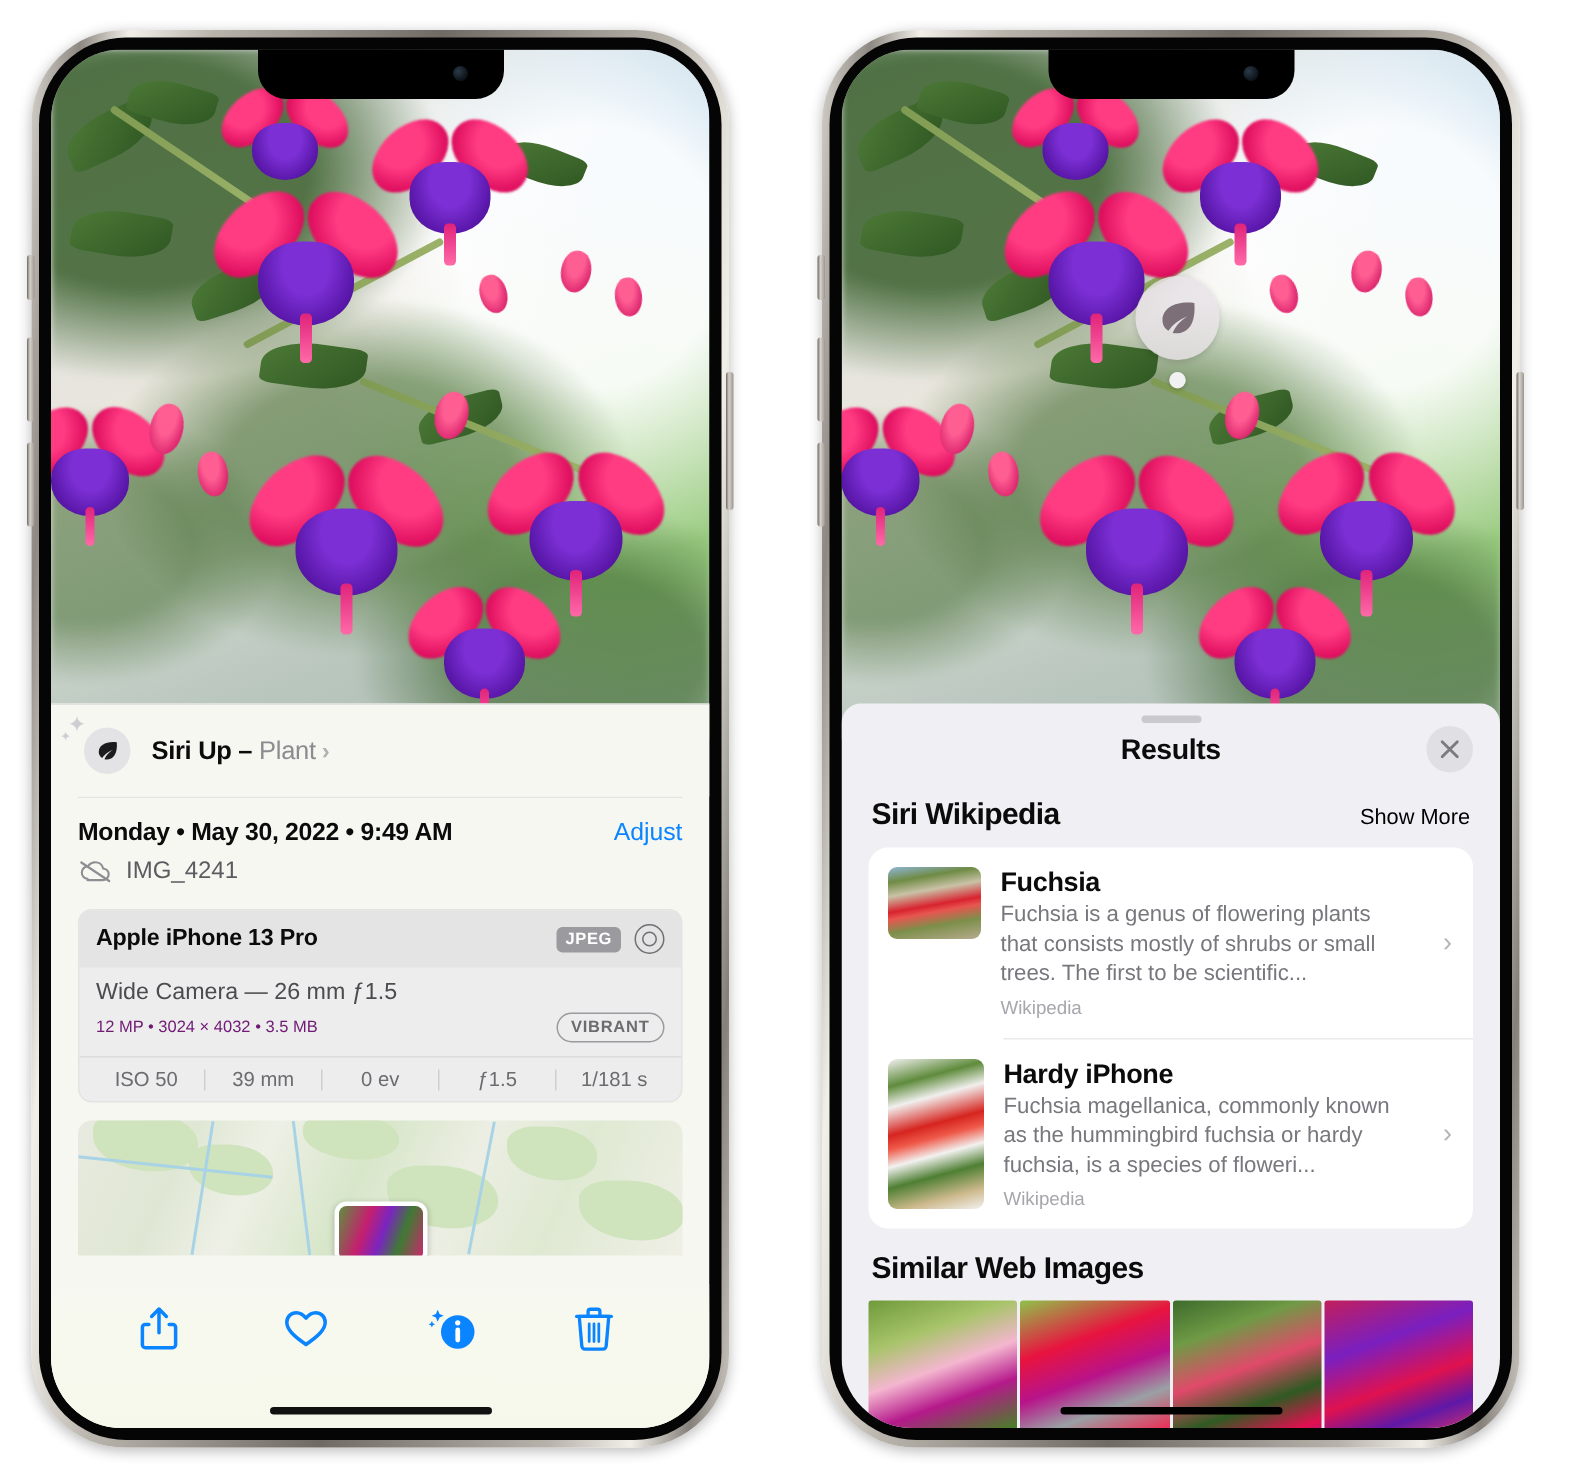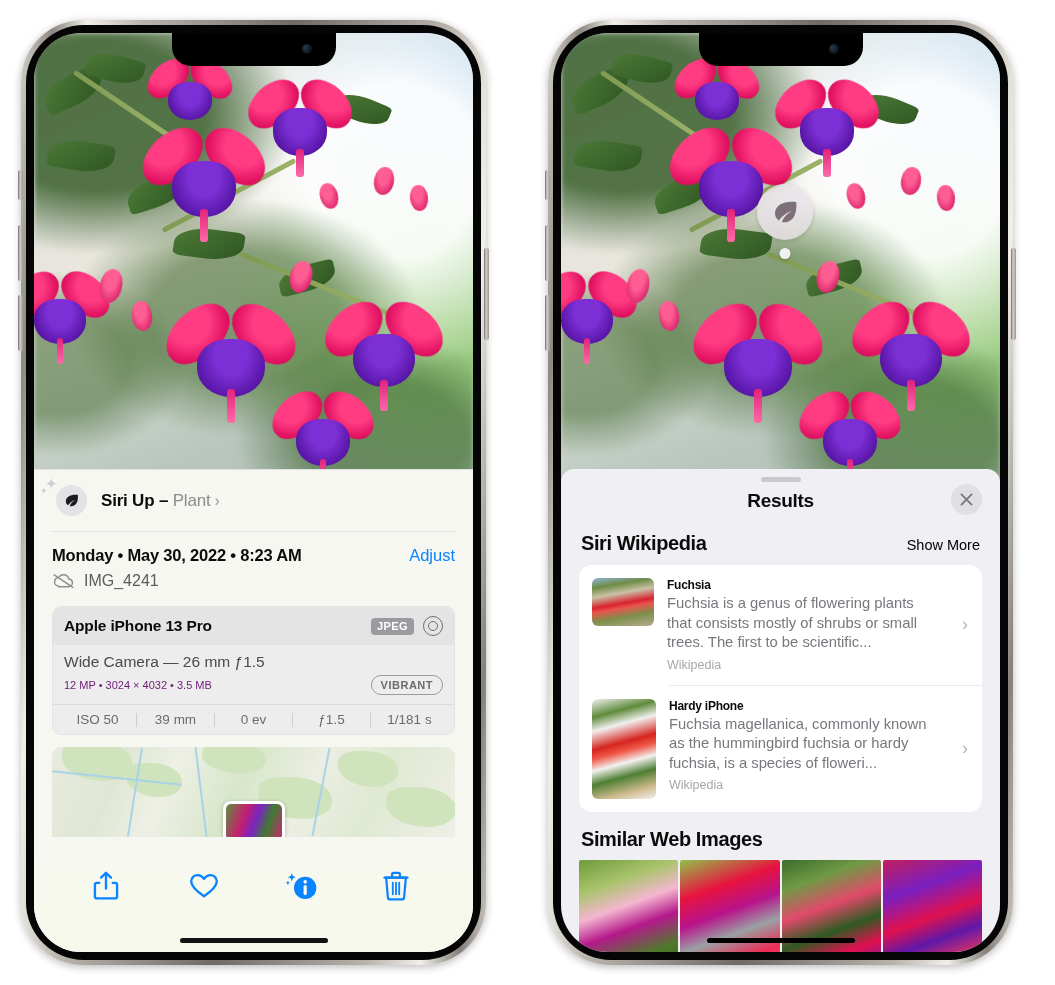--- a/index.html
+++ b/index.html
@@ -237,21 +237,21 @@
   .sec-title { font-size:20px; font-weight:700; color:#0b0b0b; letter-spacing:-.4px; }
   .show-more { font-size:14.5px; color:#000000; }
   .kcard { margin: 0 18px; background:#fff; border-radius:13px; overflow:hidden; }
   .krow { display:flex; gap:13px; padding: 13px 14px 13px 13px; align-items:flex-start; position:relative; }
   .kthumb { flex:0 0 auto; border-radius:6px; overflow:hidden; background:#ddd; }
   .kthumb.a { width:62px; height:48px;
     background: linear-gradient(170deg,#8fb6d8 0%,#6f8b45 18%,#c9c2a6 34%,#d8232f 52%,#e8554f 60%,#7c8f4a 76%,#b7ab8e 100%); }
   .kthumb.b { width:64px; height:100px;
     background: linear-gradient(165deg,#f2f1ef 0%,#5f8b3c 16%,#f0efed 28%,#d6241f 44%,#ef5a4a 52%,#f2f1ef 62%,#4e7f33 74%,#cdb98c 88%,#f3f2f0 100%); }
   .kbody { flex:1 1 auto; min-width:0; padding-right:8px; }
-  .ktitle { font-size:12px; font-weight:700; color:#0b0b0b; letter-spacing:-.25px; }
+  .ktitle { font-size:18px; font-weight:700; color:#0b0b0b; letter-spacing:-.25px; }
   .kdesc { font-size:14.8px; line-height:1.32; color:#77777d; margin-top:2px; }
   .ksrc { font-size:12.5px; color:#a6a6ac; margin-top:5px; }
   .kchev { align-self:center; color:#b4b4ba; font-size:18px; flex:0 0 auto; }
   .kdiv { height:1px; background:#eaeaea; margin-left:90px; }
 
   .sec-title-2 { font-size:20px; font-weight:700; color:#0b0b0b; letter-spacing:-.4px; padding: 16px 20px 9px 20px; }
   .web-strip { display:flex; gap:2px; padding: 0 18px; }
   .wimg { flex:1 1 0; height:120px; border-radius:2px; }
   .wimg.i1 { background: linear-gradient(160deg,#6f9a3c 0%,#a8c46a 22%,#f4b6cf 40%,#b5198b 56%,#4e7a2c 76%,#2f5a22 100%); }
   .wimg.i2 { background: linear-gradient(160deg,#8fc24a 0%,#e8133f 26%,#b8138a 44%,#9aa0a4 60%,#ef2b54 78%,#f06a8c 100%); }
@@ -351,21 +351,21 @@
           </div>
           <div class="lookup-text">
             <span>Siri Up –</span>
             <span class="sub">Plant</span><span class="chev">›</span>
           </div>
         </div>
         <div class="row-div"></div>
 
         <div class="meta-block">
           <div class="meta-date-line">
-            <span class="meta-date">Monday • May 30, 2022 • 8:23 AM</span>
+            <span class="meta-date">Monday • May 30, 2022 • 9:49 AM</span>
             <span class="adjust">Adjust</span>
           </div>
           <div class="meta-file">
             <span class="cloudoff">
               <svg width="23" height="16" viewBox="0 0 26 18">
                 <path d="M7.2 15.5h11.3c2.6 0 4.6-2 4.6-4.4 0-2.3-1.8-4.2-4.1-4.4C18.3 3.9 15.8 2 12.9 2c-2 0-3.8.9-4.9 2.4" fill="none" stroke="#8d8d92" stroke-width="1.6" stroke-linecap="round"></path>
                 <path d="M6.5 5.2C4.4 5.8 2.9 7.7 2.9 10c0 2.5 1.9 4.5 4.3 4.5" fill="none" stroke="#8d8d92" stroke-width="1.6" stroke-linecap="round"></path>
                 <line x1="2.5" y1="2.2" x2="23.5" y2="16.2" stroke="#8d8d92" stroke-width="1.7" stroke-linecap="round"></line>
               </svg>
             </span>

